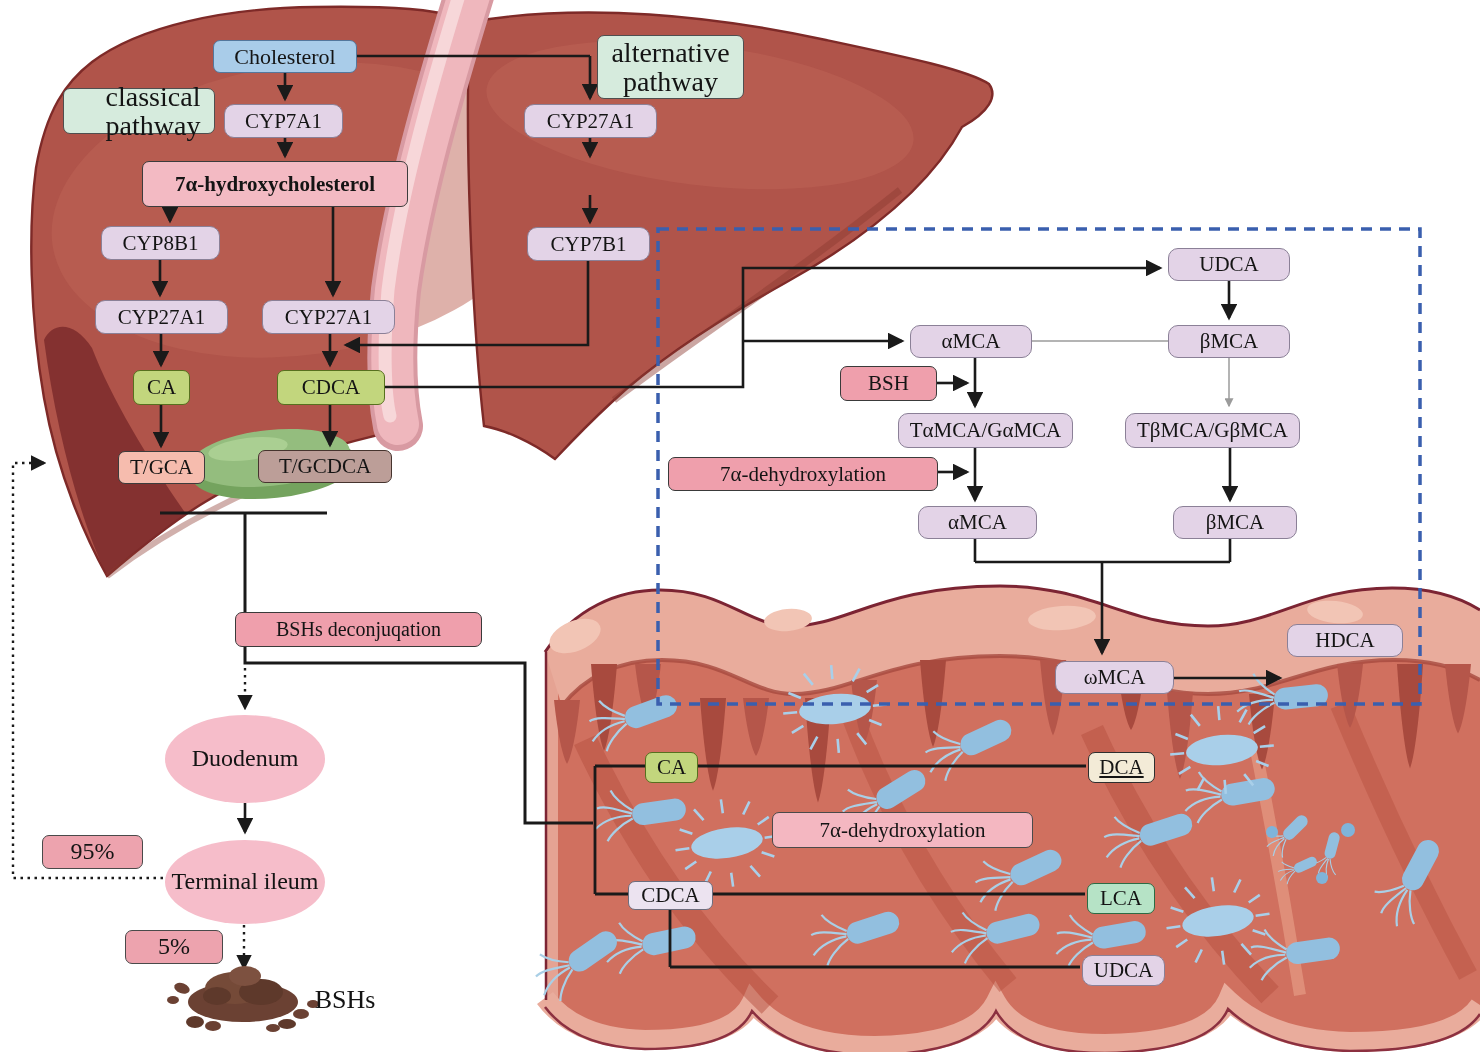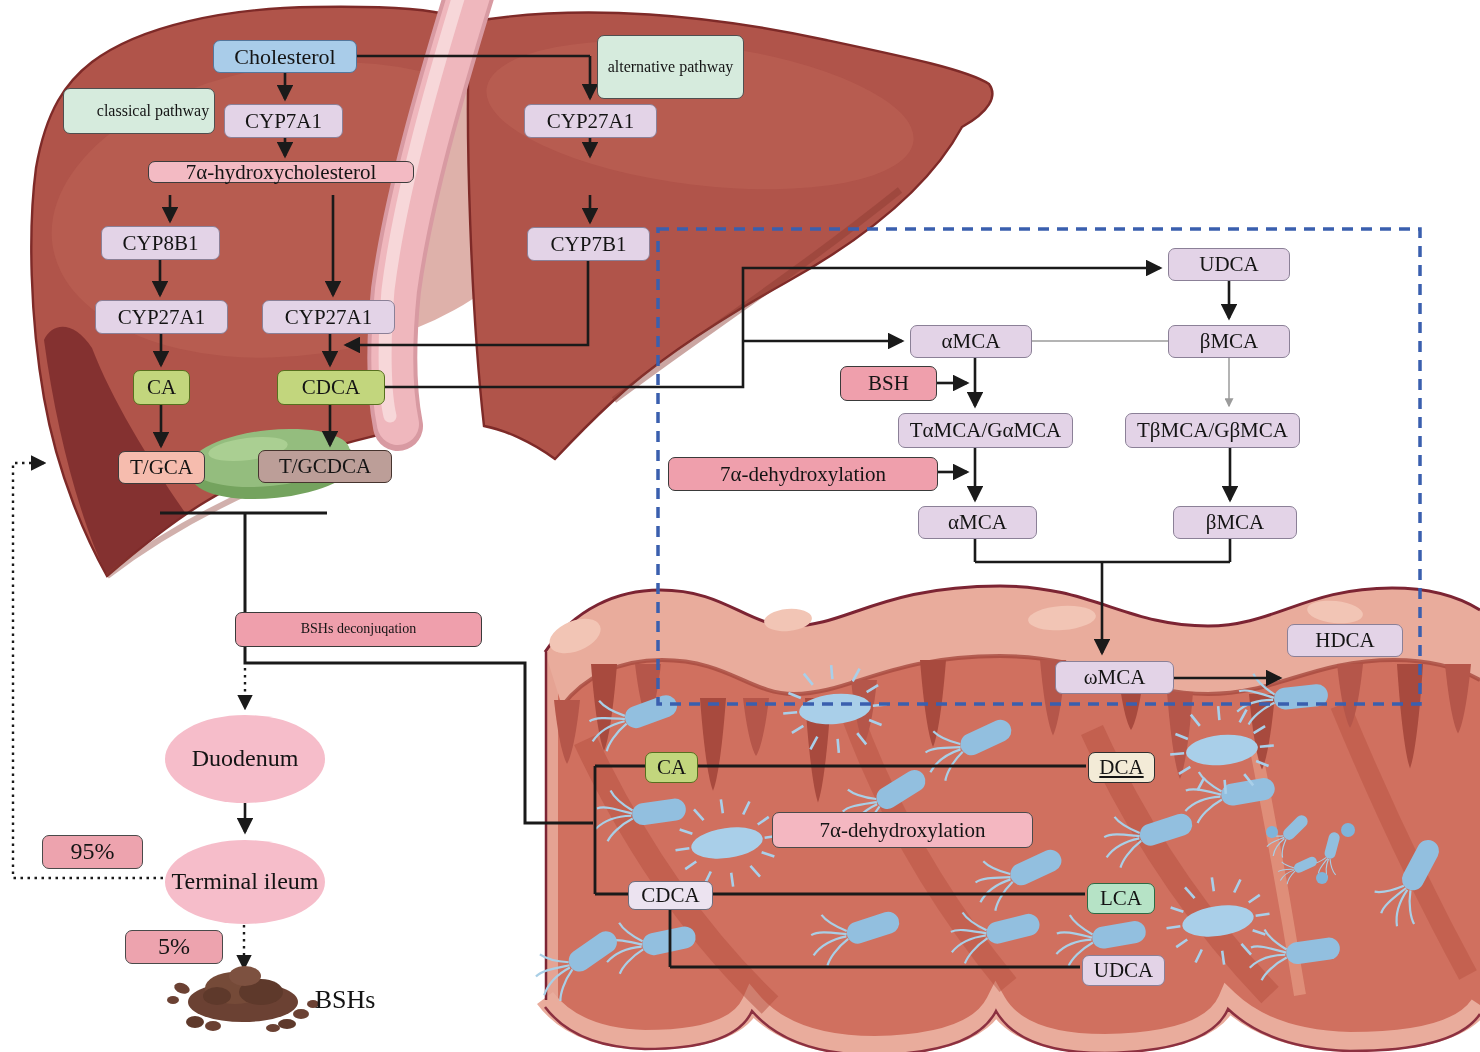--- a/index.html
+++ b/index.html
@@ -2,23 +2,23 @@
 <html><head>
 <meta charset="utf-8">
 <style>
   html,body{margin:0;padding:0;background:#fff;}
   .stage{position:relative;width:1480px;height:1052px;background:#ffffff;overflow:hidden;
          font-family:"Liberation Serif","DejaVu Serif",serif;}
   .stage svg{position:absolute;left:0;top:0;}
   .node{position:absolute;display:flex;align-items:center;justify-content:center;text-align:center;
         box-sizing:border-box;border:1.8px solid #4a4a4a;border-radius:7px;
         font-size:21px;color:#141414;line-height:1.05;padding:1px 4px;z-index:3;}
-  .lav{background:#e3d3e7;border-color:#8b8097;}
+  .lav{background:#e3d3e7;border-color:#8b8097;border-radius:10px;}
   .blue{background:#a9cce9;border-color:#54779c;font-size:22px;}
-  .pathway{background:#d6ebdd;border-color:#4f4f4f;font-size:16px;}
+  .pathway{background:#d6ebdd;border-color:#4f4f4f;font-size:28px;}
   .pinkbox{background:#f3bac3;border-color:#3c3c3c;}
   .yellow{background:#f8e97b;border-color:#9a8620;}
   .green{background:#c2d67d;border-color:#57701f;}
   .salmon{background:#f6bcae;border-color:#3c3c3c;}
   .mauve{background:#bc9e98;border-color:#46342e;}
   .deeppink{background:#ef9fac;border-color:#3a3a3a;}
   .lightpink{background:#f4b7c1;border-color:#4a4a4a;}
   .mint{background:#b6e3c6;border-color:#2c6b44;}
   .cream{background:#f3ebd7;border-color:#2e2e2e;text-decoration:underline;}
   .whitelav{background:#ece3f0;border-color:#6d6d7d;}
@@ -216,21 +216,21 @@
     <ellipse cx="30" cy="26" rx="7" ry="4" fill="#6b4133"></ellipse>
     <ellipse cx="-30" cy="24" rx="8" ry="5" fill="#6b4133"></ellipse>
   </g>
 </svg>
 
 <div class="node blue" style="left:213px;top:40px;width:144px;height:33px;">Cholesterol</div>
 <div class="node pathway" style="left:63px;top:88px;width:152px;height:46px;padding-left:32px;">classical pathway</div>
 <div class="node pathway" style="left:597px;top:35px;width:147px;height:64px;">alternative pathway</div>
 <div class="node lav" style="left:224px;top:104px;width:119px;height:34px;">CYP7A1</div>
 <div class="node lav" style="left:524px;top:104px;width:133px;height:34px;">CYP27A1</div>
-<div class="node pinkbox" style="left:148px;top:161px;width:266px;height:22px;">7α-hydroxycholesterol</div>
+<div class="node pinkbox" style="left:142px;top:161px;width:266px;height:46px;font-weight:bold;">7α-hydroxycholesterol</div>
 <div class="node lav" style="left:101px;top:226px;width:119px;height:34px;">CYP8B1</div>
 <div class="node lav" style="left:527px;top:227px;width:123px;height:34px;">CYP7B1</div>
 <div class="node lav" style="left:95px;top:300px;width:133px;height:34px;">CYP27A1</div>
 <div class="node lav" style="left:262px;top:300px;width:133px;height:34px;">CYP27A1</div>
 <div class="node green" style="left:133px;top:370px;width:57px;height:35px;">CA</div>
 <div class="node green" style="left:277px;top:370px;width:108px;height:35px;">CDCA</div>
 <div class="node salmon" style="left:118px;top:451px;width:87px;height:33px;">T/GCA</div>
 <div class="node mauve" style="left:258px;top:450px;width:134px;height:33px;">T/GCDCA</div>
 
 <div class="node lav" style="left:1168px;top:248px;width:122px;height:33px;">UDCA</div>
@@ -238,21 +238,21 @@
 <div class="node lav" style="left:1168px;top:325px;width:122px;height:33px;">βMCA</div>
 <div class="node deeppink" style="left:840px;top:366px;width:97px;height:35px;">BSH</div>
 <div class="node lav" style="left:898px;top:413px;width:175px;height:35px;">TαMCA/GαMCA</div>
 <div class="node lav" style="left:1125px;top:413px;width:175px;height:35px;">TβMCA/GβMCA</div>
 <div class="node deeppink" style="left:668px;top:457px;width:270px;height:34px;">7α-dehydroxylation</div>
 <div class="node lav" style="left:918px;top:506px;width:119px;height:33px;">αMCA</div>
 <div class="node lav" style="left:1173px;top:506px;width:124px;height:33px;">βMCA</div>
 <div class="node lav" style="left:1055px;top:661px;width:119px;height:33px;">ωMCA</div>
 <div class="node lav" style="left:1287px;top:624px;width:116px;height:33px;">HDCA</div>
 
-<div class="node deeppink" style="left:235px;top:612px;width:247px;height:35px;font-size:14px;">BSHs deconjuqation</div>
+<div class="node deeppink" style="left:235px;top:612px;width:247px;height:35px;font-size:20px;">BSHs deconjuqation</div>
 <div class="node ellipse" style="left:165px;top:715px;width:160px;height:88px;">Duodenum</div>
 <div class="node pct" style="left:42px;top:835px;width:101px;height:34px;">95%</div>
 <div class="node ellipse" style="left:165px;top:840px;width:160px;height:84px;">Terminal ileum</div>
 <div class="node pct" style="left:125px;top:930px;width:98px;height:34px;">5%</div>
 <div class="node plain" style="left:300px;top:983px;width:90px;height:34px;">BSHs</div>
 
 <div class="node green" style="left:645px;top:752px;width:53px;height:31px;">CA</div>
 <div class="node cream" style="left:1088px;top:752px;width:67px;height:31px;">DCA</div>
 <div class="node lightpink" style="left:772px;top:812px;width:261px;height:36px;">7α-dehydroxylation</div>
 <div class="node whitelav" style="left:628px;top:881px;width:85px;height:29px;">CDCA</div>

